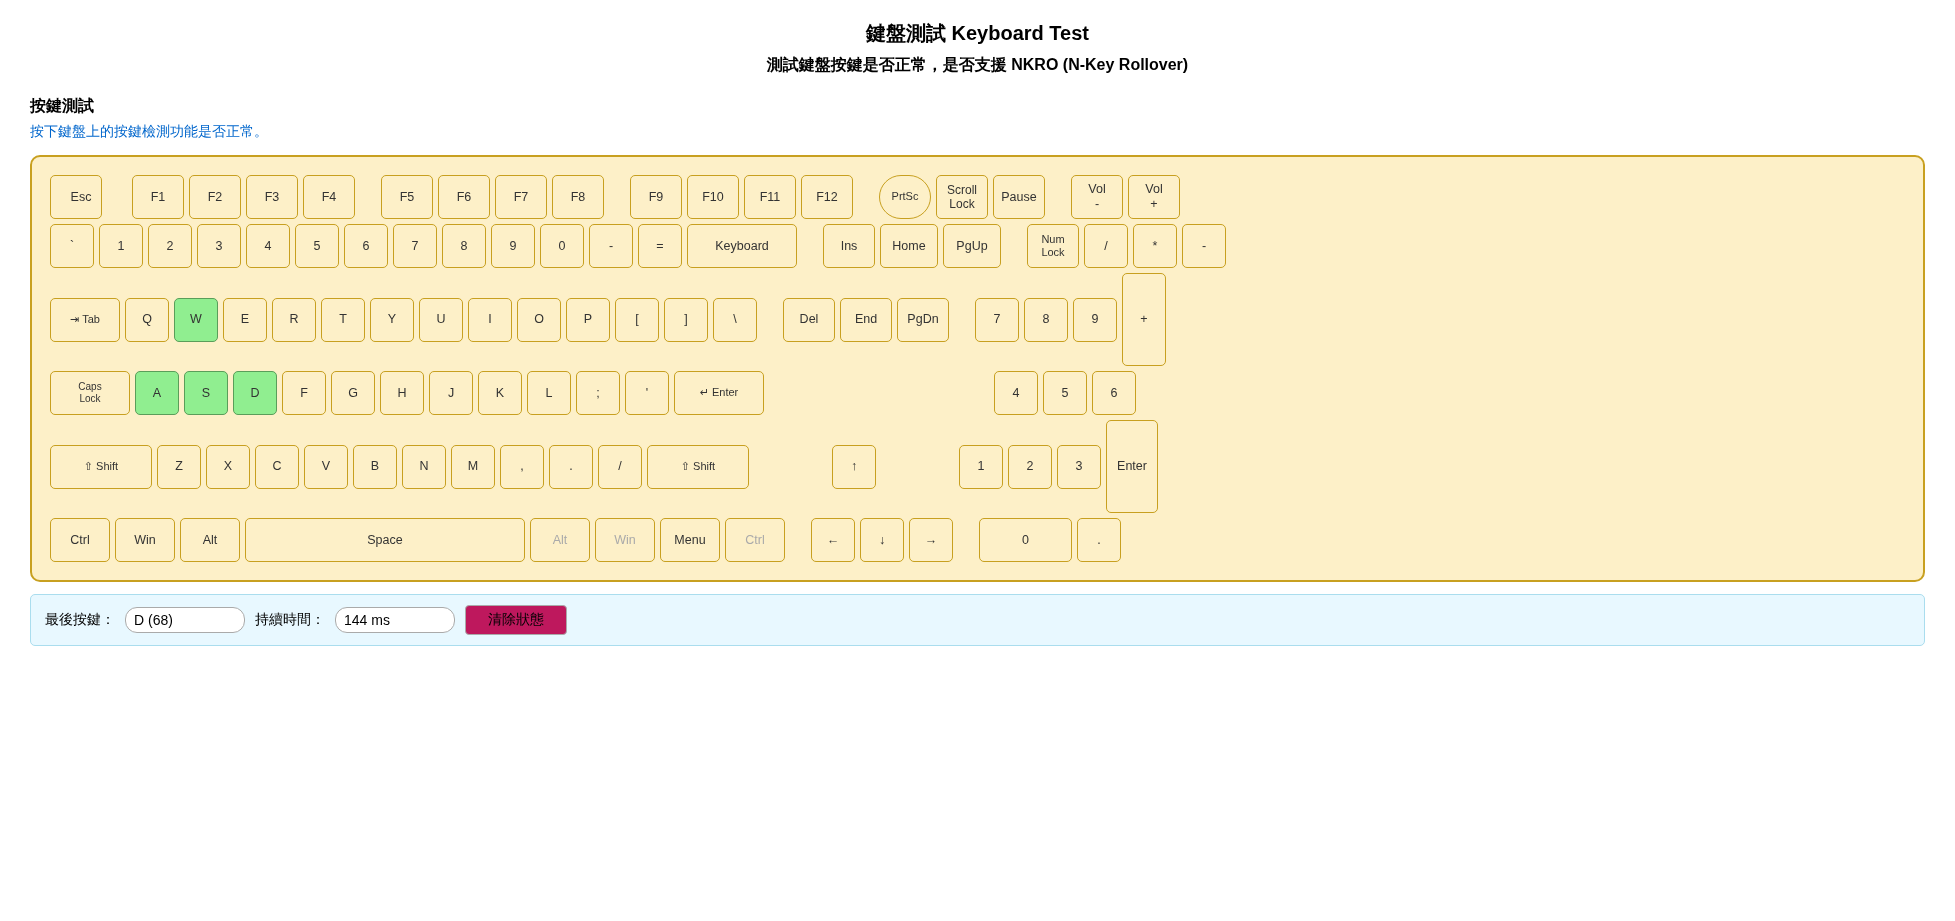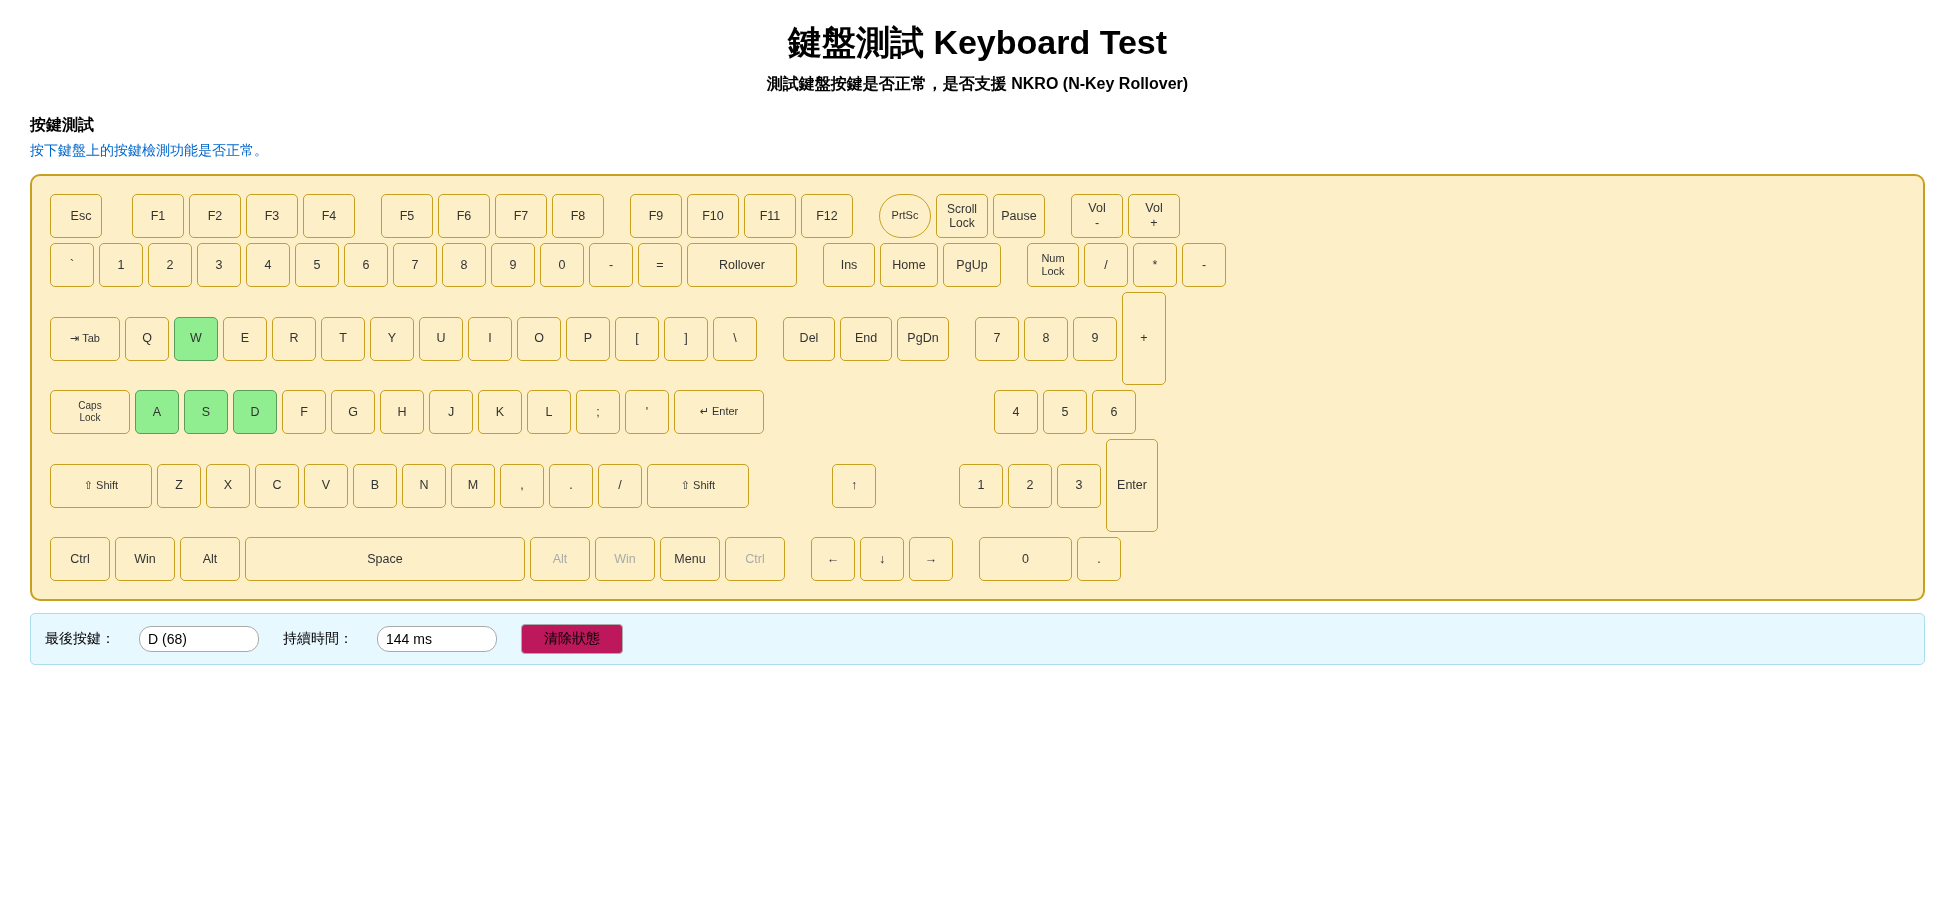--- a/index.html
+++ b/index.html
@@ -4,21 +4,21 @@
   <style>
     * { box-sizing: border-box; margin: 0; padding: 0; }
     body {
       font-family: Arial, "Microsoft JhengHei", sans-serif;
       background: #fff;
       color: #000;
       padding: 20px 30px;
     }
     .page-title {
       text-align: center;
-      font-size: 34px;
+      font-size: 20px;
       font-weight: bold;
       margin-bottom: 8px;
     }
     .page-subtitle {
       text-align: center;
       font-size: 16px;
       font-weight: bold;
       margin-bottom: 20px;
     }
     .section-title {
@@ -98,21 +98,21 @@
     .key-del { min-width: 52px; }
     .key-end { min-width: 52px; }
     .key-pgdn { min-width: 52px; }
     .key-spacer-f { border: none; background: transparent; min-width: 30px; }
     .key-spacer-nav { border: none; background: transparent; min-width: 44px; }
     .key-arrow { min-width: 44px; }
 
     .status-bar {
       display: flex;
       align-items: center;
-      gap: 24px;
+      gap: 10px;
       margin-top: 12px;
       background: #e8f8ff;
       border: 1px solid #aaddee;
       border-radius: 5px;
       padding: 10px 14px;
       font-size: 14px;
     }
     .status-bar label { font-weight: normal; }
     .status-bar input {
       border: 1px solid #aaa;
@@ -182,21 +182,21 @@
       <div class="key">3</div>
       <div class="key">4</div>
       <div class="key">5</div>
       <div class="key">6</div>
       <div class="key">7</div>
       <div class="key">8</div>
       <div class="key">9</div>
       <div class="key">0</div>
       <div class="key">-</div>
       <div class="key">=</div>
-      <div class="key key-backspace">Rollover</div>
+      <div class="key key-backspace">Keyboard</div>
       <div class="key key-spacer-f" style="min-width:16px;border:none;background:transparent;"></div>
       <div class="key key-ins">Ins</div>
       <div class="key key-home">Home</div>
       <div class="key key-pgup">PgUp</div>
       <div class="key key-spacer-f" style="min-width:16px;border:none;background:transparent;"></div>
       <div class="key key-numlock" style="font-size:11px;">Num
 Lock</div>
       <div class="key">/</div>
       <div class="key">*</div>
       <div class="key">-</div>

